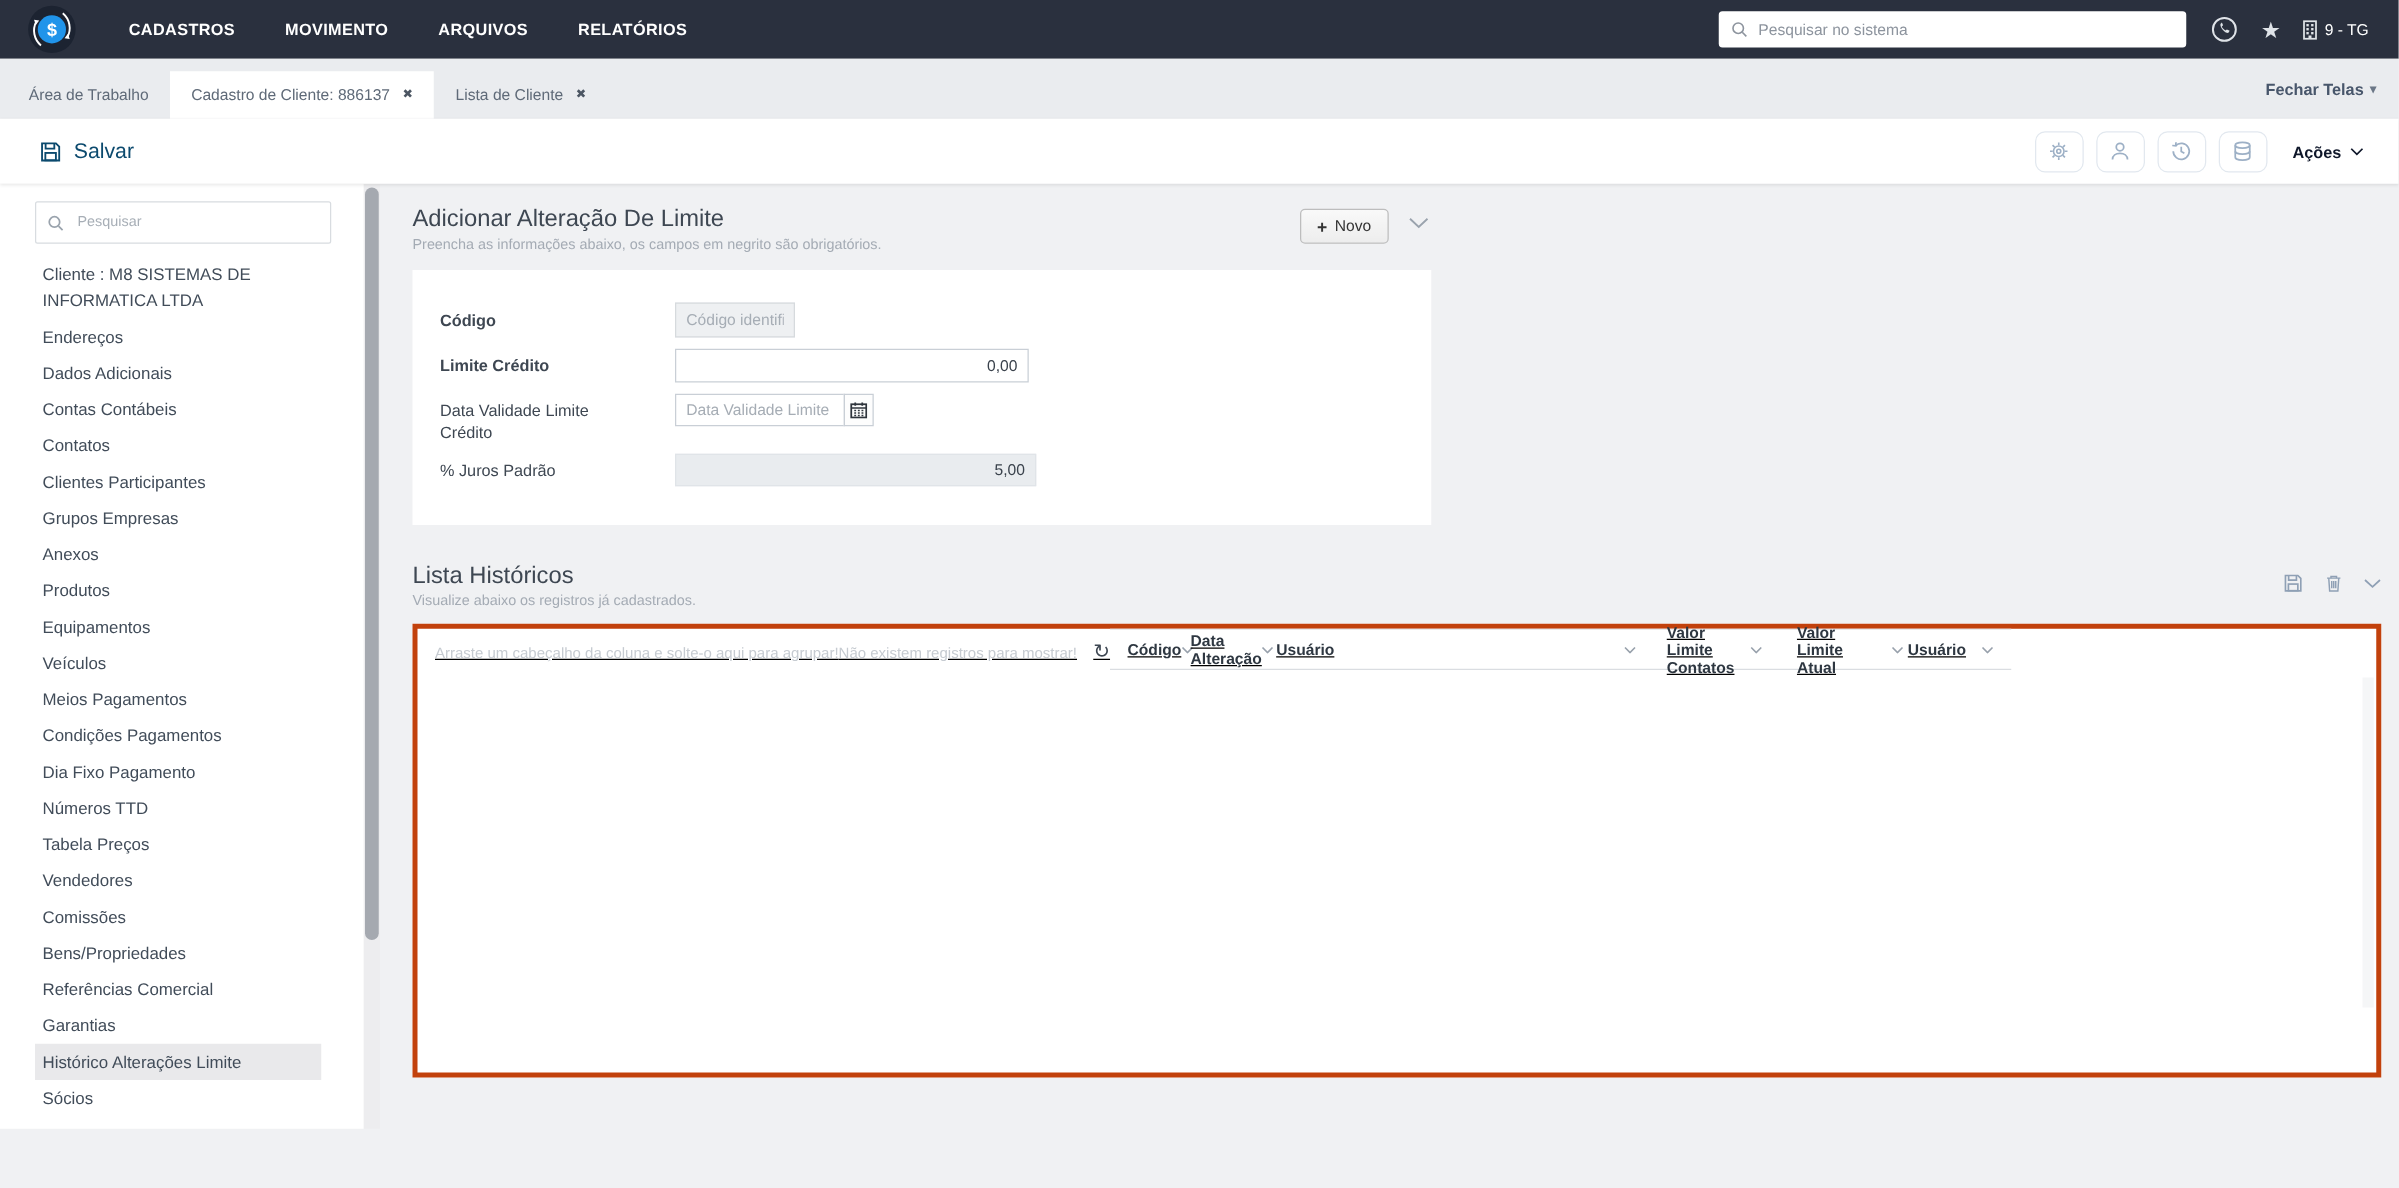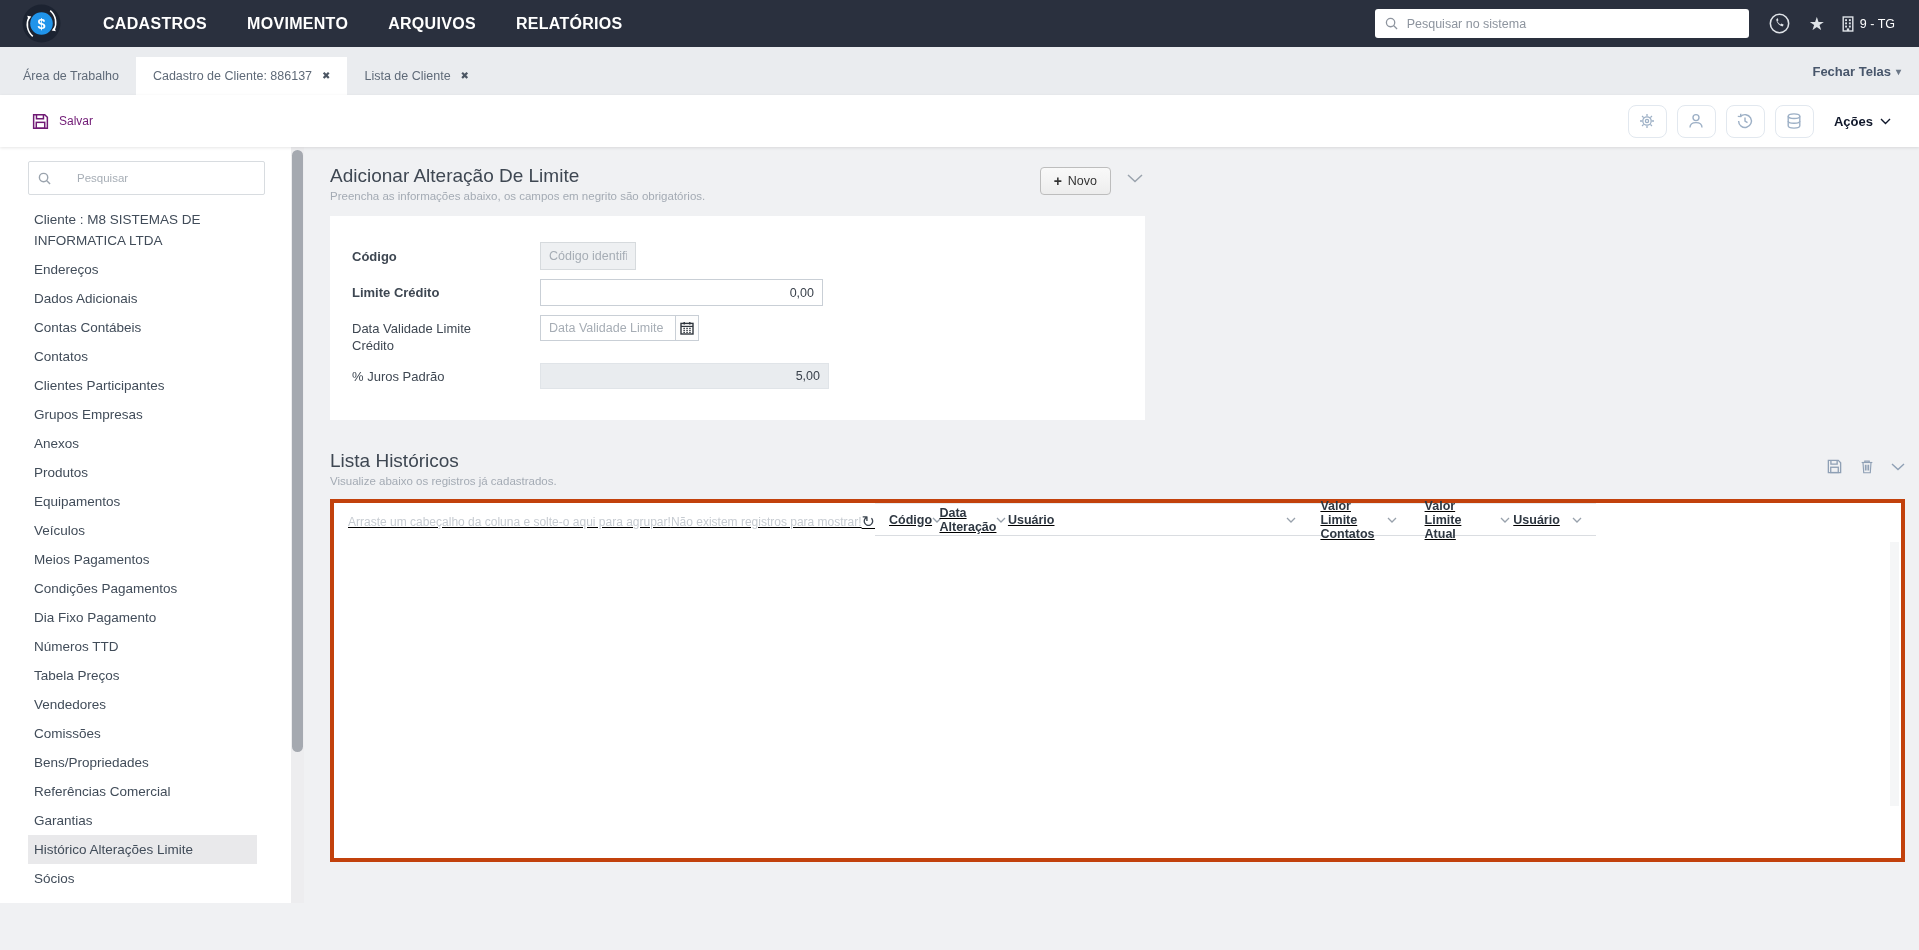--- a/index.html
+++ b/index.html
@@ -3,21 +3,21 @@
 <meta charset="utf-8">
 <style>
   * { margin:0; padding:0; box-sizing:border-box; }
   html,body { width:1919px; height:950px; overflow:hidden;
     font-family:"Liberation Sans", sans-serif; background:#f0f1f3; }
 
   
   .navbar { height:47px; background:#2a303e; display:flex; align-items:center; padding:0 14px; }
   .logo { width:39px; height:39px; margin-left:8px; flex:0 0 auto; }
   .menu { display:flex; gap:40px; margin-left:42px; }
-  .menu-item { color:#fff; font-size:16px; font-weight:700; letter-spacing:.3px; cursor:pointer; }
+  .menu-item { color:#fff; font-size:13px; font-weight:700; letter-spacing:.3px; cursor:pointer; }
   .nav-search { margin-left:auto; width:374px; height:29px; background:#fff; border-radius:3px;
     display:flex; align-items:center; padding:0 10px; gap:9px; }
   .nav-search svg { color:#8d949e; flex:0 0 auto; }
   .nav-search input { border:none; outline:none; flex:1; font-size:12.5px; color:#3a424c;
     font-family:inherit; }
   .nav-search input::placeholder { color:#8d949e; }
   .nav-icons { display:flex; align-items:center; gap:17px; margin:0 10px 0 18px; }
   .nav-ico { color:#dfe3e8; display:flex; align-items:center; cursor:pointer; }
   .star-glyph { font-size:18px; line-height:1; color:#dfe3e8; }
   .company { display:flex; align-items:center; gap:5px; color:#fff; font-size:12.5px; }
@@ -28,33 +28,33 @@
     color:#5f6a78; gap:10px; cursor:pointer; white-space:nowrap; }
   .tab.active { background:#fff; }
   .tab-x { font-size:10px; color:#4c5663; line-height:1; }
   .fechar { margin-left:auto; align-self:center; font-weight:700; color:#48566b; font-size:13px;
     margin-right:12px; display:flex; gap:5px; align-items:center; cursor:pointer; }
   .fechar .caret { font-size:10px; color:#6b7787; }
 
   
   .toolbar { height:52px; background:#fff; display:flex; align-items:center; padding:0 16px;
     box-shadow:0 1px 3px rgba(0,0,0,.10); position:relative; z-index:2; }
-  .save-btn { display:flex; align-items:center; gap:9px; margin-left:15px; color:#701a75;
-    font-size:12px; cursor:pointer; background:none; border:none; font-family:inherit; }
+  .save-btn { display:flex; align-items:center; gap:9px; margin-left:15px; color:#0c4a6e;
+    font-size:17px; cursor:pointer; background:none; border:none; font-family:inherit; }
   .tool-right { margin-left:auto; display:flex; align-items:center; gap:10px; }
   .icon-btn { width:39px; height:33px; border:1px solid #e2e8ef; border-radius:8px; background:#fff;
     display:flex; align-items:center; justify-content:center; color:#9db0c6; cursor:pointer; }
   .acoes { color:#0f172a; font-size:13px; font-weight:600; display:flex; align-items:center;
     gap:7px; margin:0 12px 0 10px; cursor:pointer; }
 
   
   .content { display:flex; height:803px; background:#f0f1f3; align-items:flex-start; }
   .sidebar { width:291px; height:756px; background:#fff; padding-top:14px; overflow:hidden; }
   .side-search { margin:0 26px 10px 28px; height:27px; border:1px solid #d8dce0; border-radius:2px;
-    display:flex; align-items:center; padding:16px 9px; gap:26px; background:#fff; }
+    display:flex; align-items:center; padding:16px 9px; gap:11px; background:#fff; }
   .side-search svg { color:#9aa3ad; flex:0 0 auto; }
   .side-search input { border:none; outline:none; flex:1; font-size:11.5px; color:#3a424c;
     font-family:inherit; min-width:0; }
   .side-search input::placeholder { color:#a7aeb6; }
   .side-list { list-style:none; margin-top:8px; }
   .side-item { margin:0 34px 0 28px; padding:4px 6px; font-size:13.5px; color:#414c59;
     line-height:21px; cursor:pointer; }
   .side-item.active { background:#e9e9eb; }
 
   .vscroll { width:13px; height:756px; background:#ededef; position:relative; }
@@ -93,21 +93,21 @@
   .date-group { display:flex; }
   .cal-btn { width:24px; height:26px; border:1px solid #c9cfd6; margin-left:-1px; background:#fdfdfd;
     display:flex; align-items:center; justify-content:center; cursor:pointer; color:#2f353d; }
 
   
   .list-icons { display:flex; align-items:center; gap:16px; color:#8fa0b5; margin-top:8px; }
   .list-icons > span { display:flex; cursor:pointer; }
   .grid-card { background:#fff; border:4px solid #c2410c; margin-top:12px; height:363px;
     display:flex; padding:0 14px; position:relative;text-decoration:underline; }
   .group-row { height:38px; display:flex; align-items:center; font-size:12px; color:#c6cbd1; }
-  .group-right { margin-left:auto; display:flex; align-items:center; }
+  .group-right { margin-left:auto; display:flex; align-items:center; gap:13px; }
   .refresh { color:#3e4752; font-size:16px; line-height:1; cursor:pointer; }
   .grid-header { display:flex; border-top:1px solid #e8eaed; border-bottom:1px solid #dadde1;
     height:33px; align-items:stretch; }
   .grid-col { display:flex; align-items:center; justify-content:space-between; padding:0 14px;
     font-weight:700; font-size:12.5px; color:#2e3741; cursor:pointer; }
   .grid-col.right { justify-content:flex-end; gap:12px; }
   .col-caret { color:#98a1ac; display:flex; }
   .grid-body { flex:1; }
   .grid-vtrack { position:absolute; right:2px; top:39px; bottom:52px; width:9px; background:#f5f6f7; }
   .hscroll { height:12px; background:#ececee; border-radius:6px; position:relative; margin-bottom:38px; }

